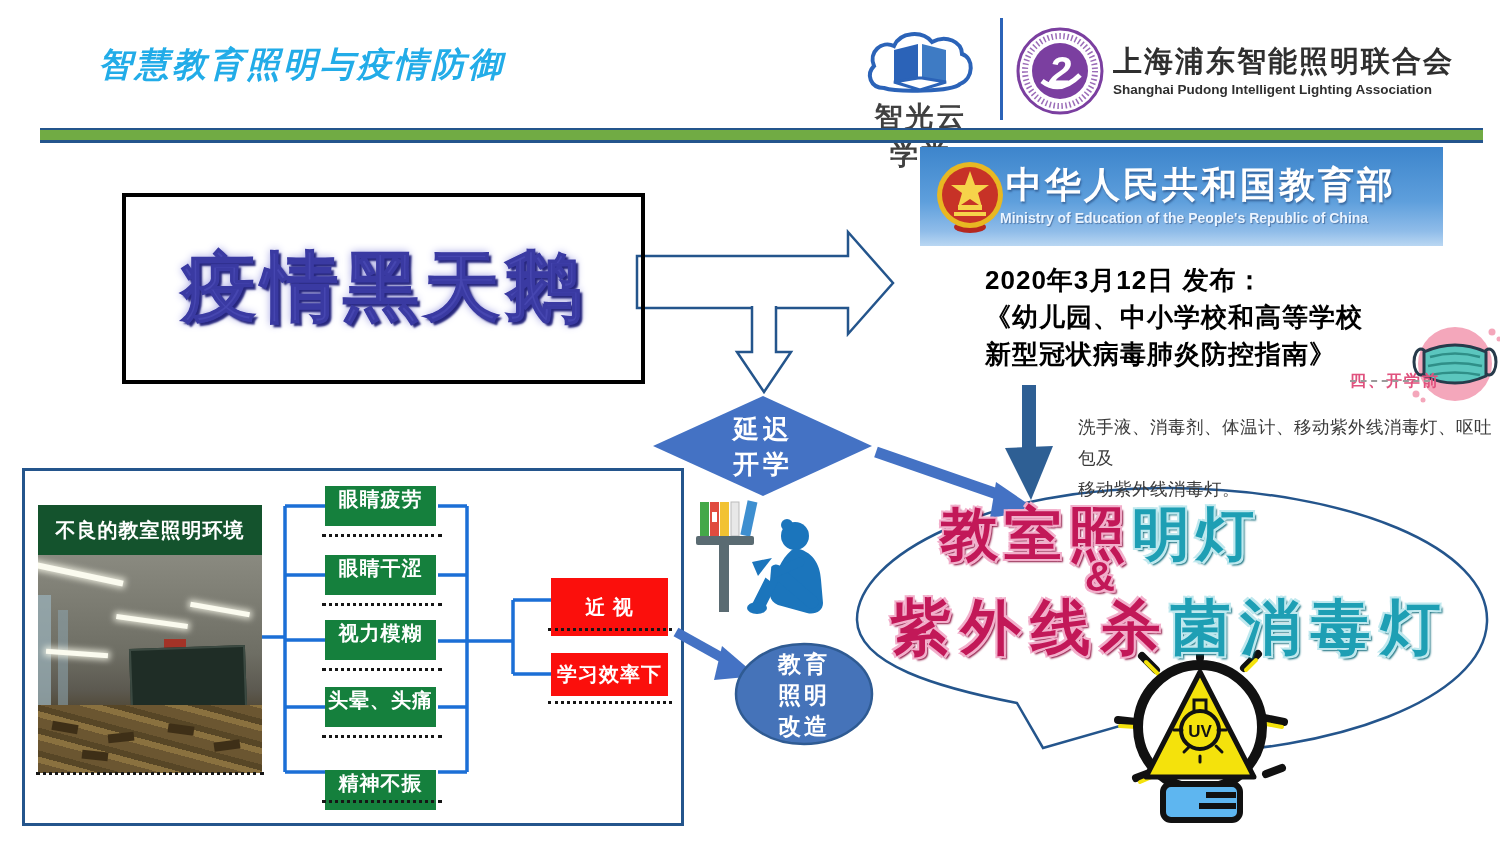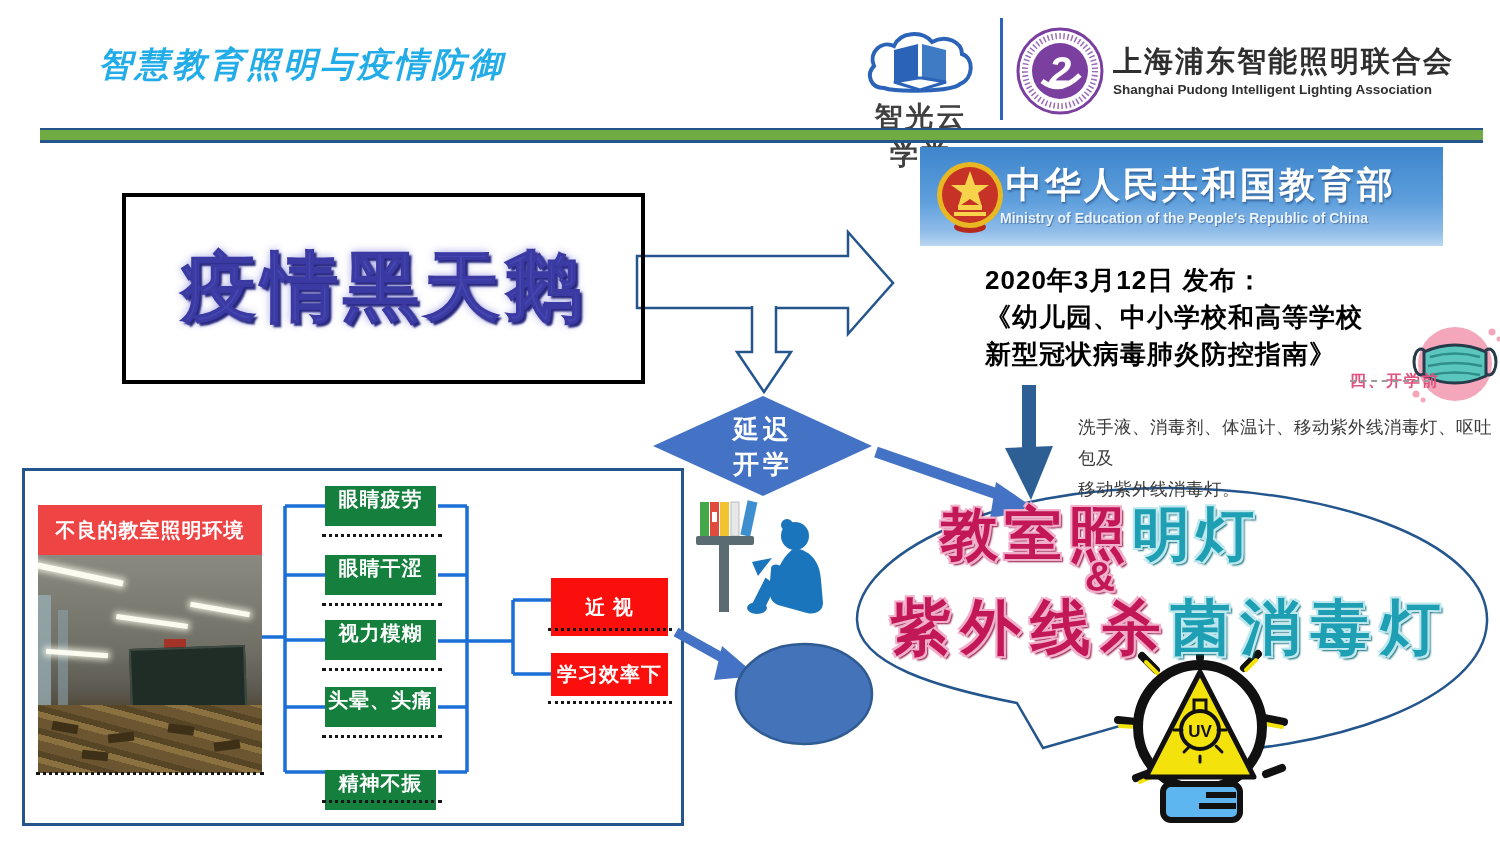--- a/index.html
+++ b/index.html
@@ -34,21 +34,21 @@
            line-height:37px;letter-spacing:1px;}
   .before-label{left:1350px;top:352px;font-size:16px;font-weight:bold;color:#E0527E;letter-spacing:2px;margin-top:19px;}
   .before-dash{left:1350px;top:380px;width:80px;border-bottom:2px dashed #9a9a9a;}
   .supplies{left:1078px;top:412px;font-size:17.5px;color:#3a3a3a;line-height:31px;letter-spacing:.5px;}
   
   .diamond-label{left:703px;top:412px;width:120px;text-align:center;color:#fff;
                  font-size:26px;font-weight:bold;line-height:35px;letter-spacing:4px;}
   
   .problem-box{left:22px;top:468px;width:656px;height:352px;border:3px solid #24558C;}
   .photo-wrap{left:38px;top:505px;width:224px;height:268px;}
-  .photo-caption{position:absolute;left:0;top:0;width:224px;height:50px;background:#ef4444;
+  .photo-caption{position:absolute;left:0;top:0;width:224px;height:50px;background:#14532d;
                  color:#fff;font-size:20px;font-weight:bold;display:flex;align-items:center;
                  justify-content:center;letter-spacing:1px;}
   .photo{position:absolute;left:0;top:50px;width:224px;height:218px;overflow:hidden;
          background:linear-gradient(180deg,#8a8a80 0%,#6e6e64 45%,#5c5950 62%,#4a3f28 76%,#6b5631 100%);}
   .tube{position:absolute;background:#fbfbef;box-shadow:0 0 6px 2px rgba(255,255,240,.8);}
   .board{position:absolute;left:92px;top:92px;width:112px;height:58px;background:#1f2d26;
          border:2px solid #3c4a42;transform:rotate(-2deg);}
   .banner-red{position:absolute;left:126px;top:84px;width:22px;height:10px;background:#a33327;}
   .window-l{position:absolute;left:0;top:40px;width:13px;height:112px;background:#9ab0b8;opacity:.75;}
   .window-l2{position:absolute;left:20px;top:55px;width:10px;height:95px;background:#8aa0a8;opacity:.6;}
@@ -273,20 +273,25 @@
 
   <div class="abs outc z2" style="top:578px;height:58px;">
       <span>近 视</span>
     </div>
   <div class="abs outc z2" style="top:653px;height:43px;">
       <span>学习效率下</span>
     </div>
   <div class="abs dotted z2" style="left:548px;top:628px;width:124px;"></div>
   <div class="abs dotted z2" style="left:548px;top:701px;width:124px;"></div>
 
+  <div class="abs renov-label z2">
+    <div>教育</div>
+    <div>照明</div>
+    <div>改造</div>
+  </div>
 
   <div class="abs wa-l1 z2">
     <span class="mag">教室照</span><span class="teal">明灯</span>
   </div>
   <div class="abs wa-amp z2">
     <span class="mag">&amp;</span>
   </div>
   <div class="abs wa-l3 z2">
     <span class="mag">紫外线杀</span><span class="teal">菌消毒灯</span>
   </div>

